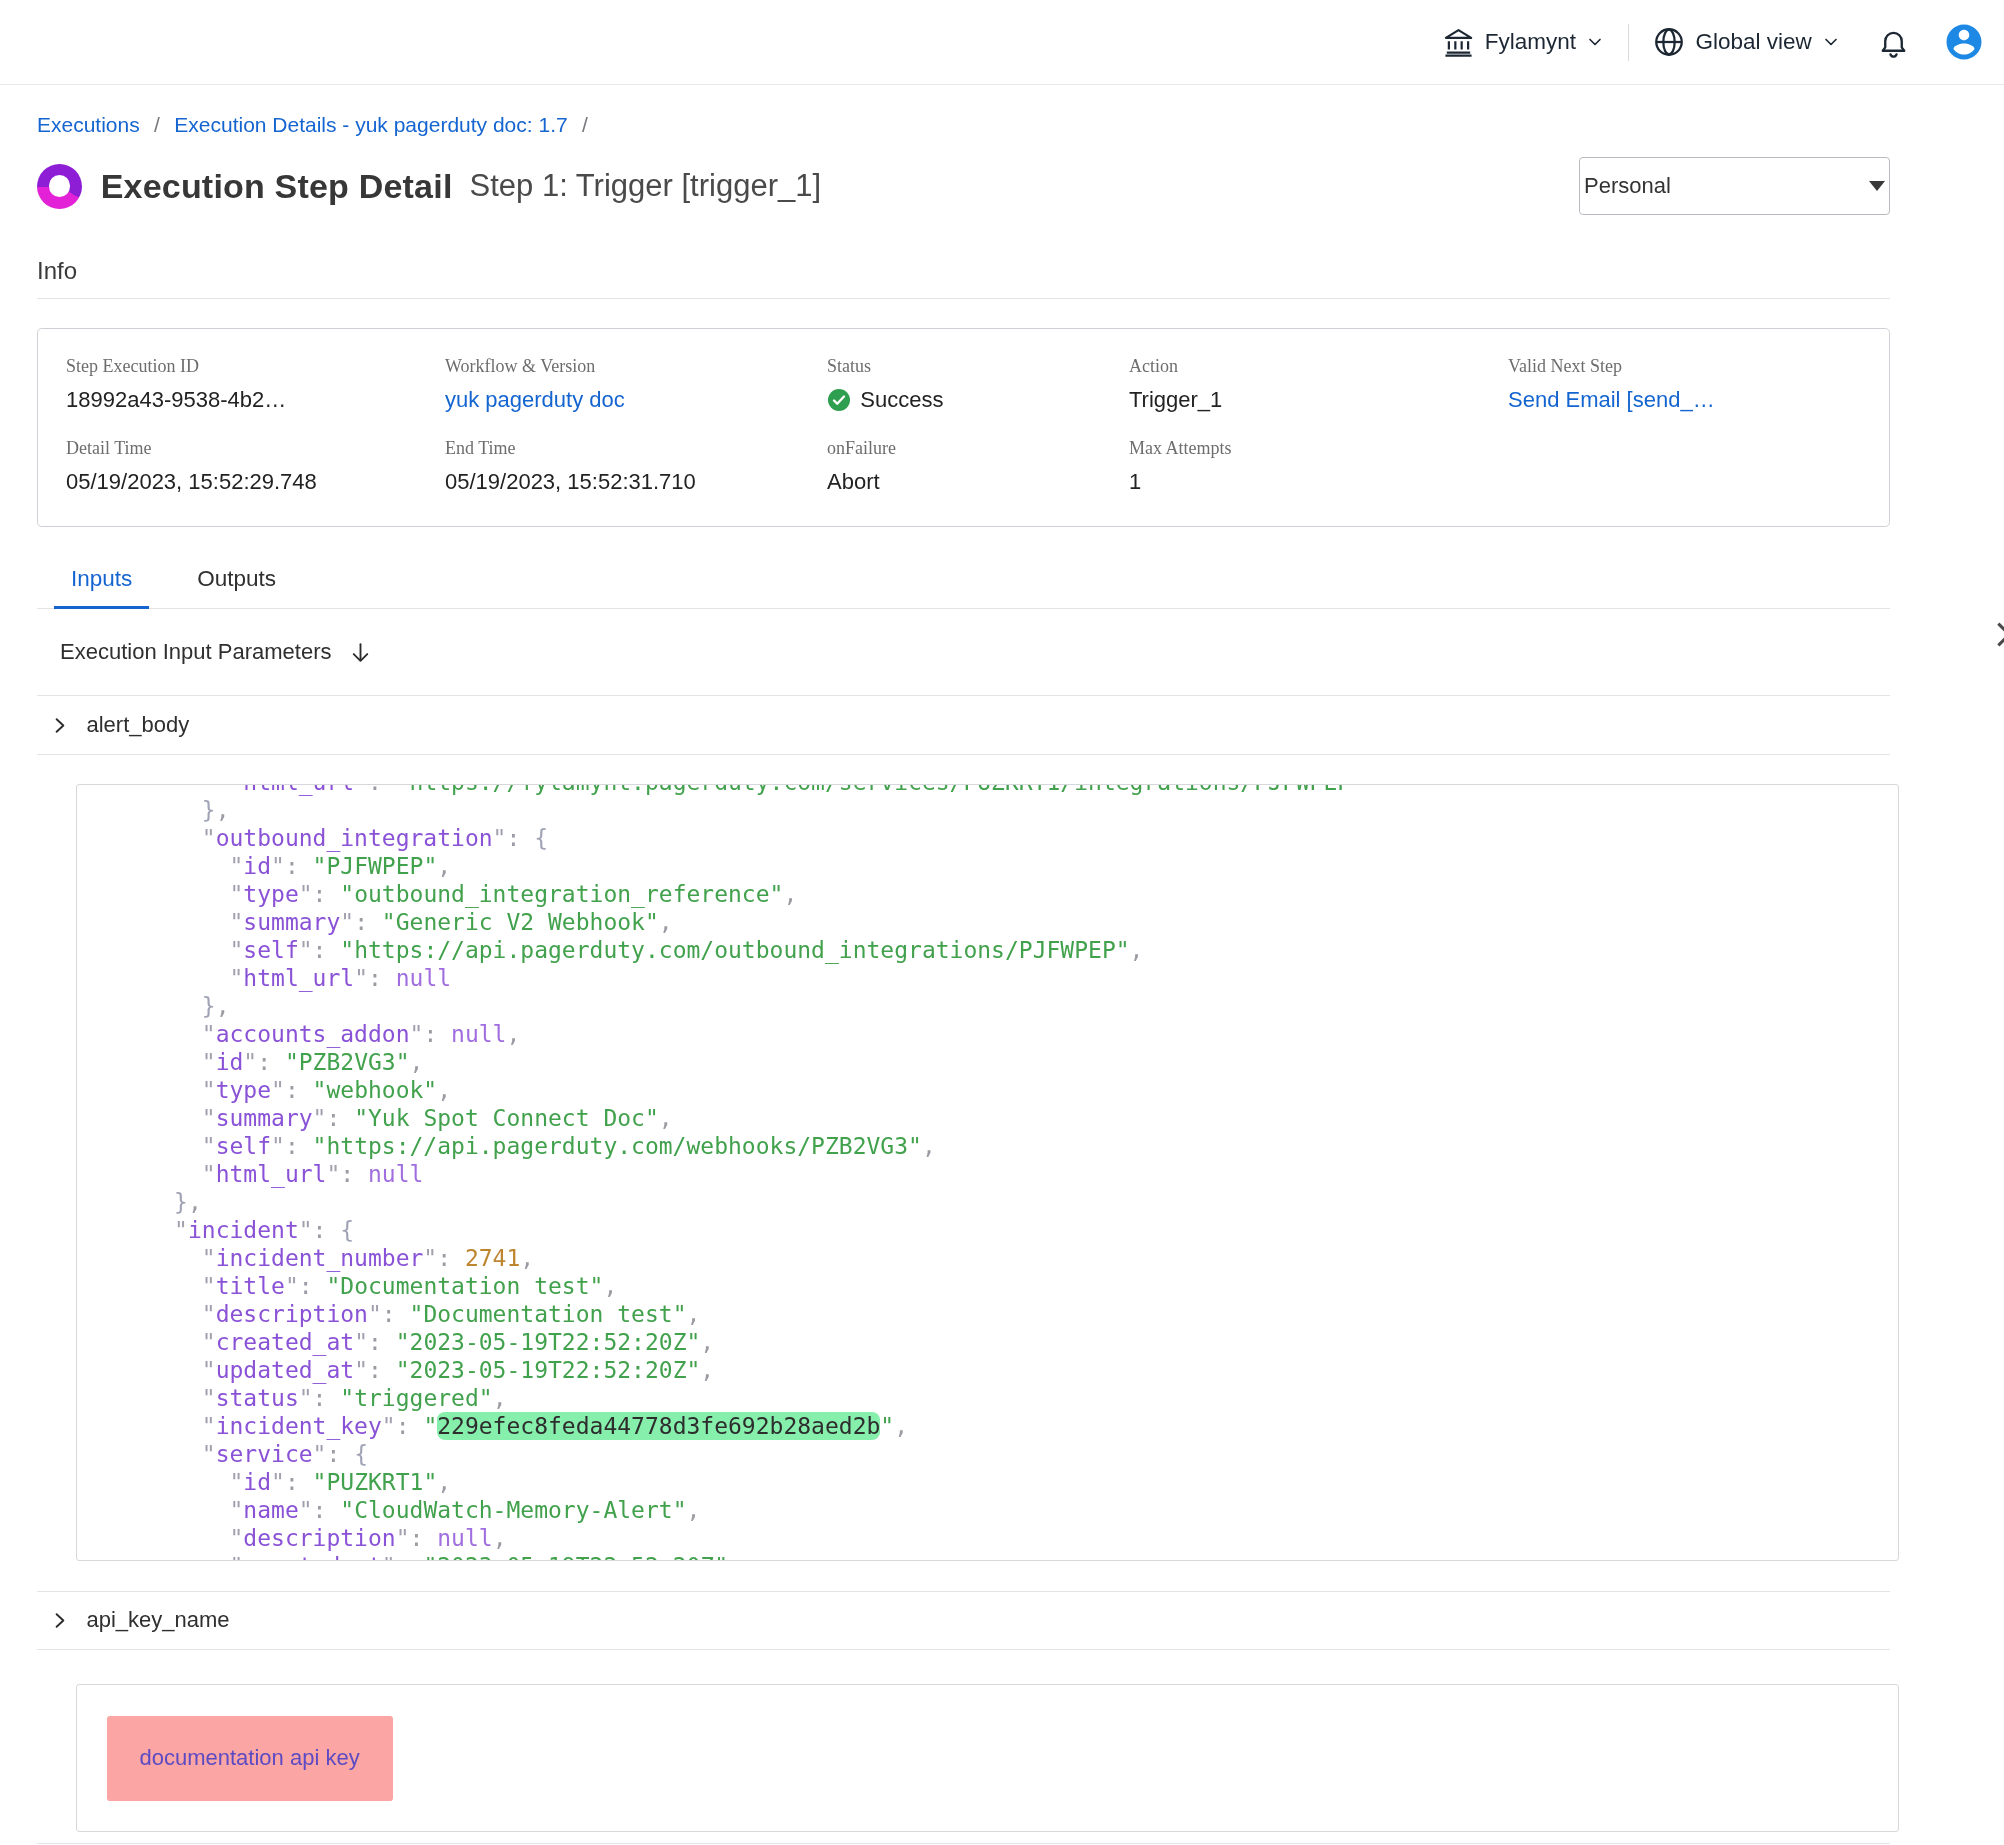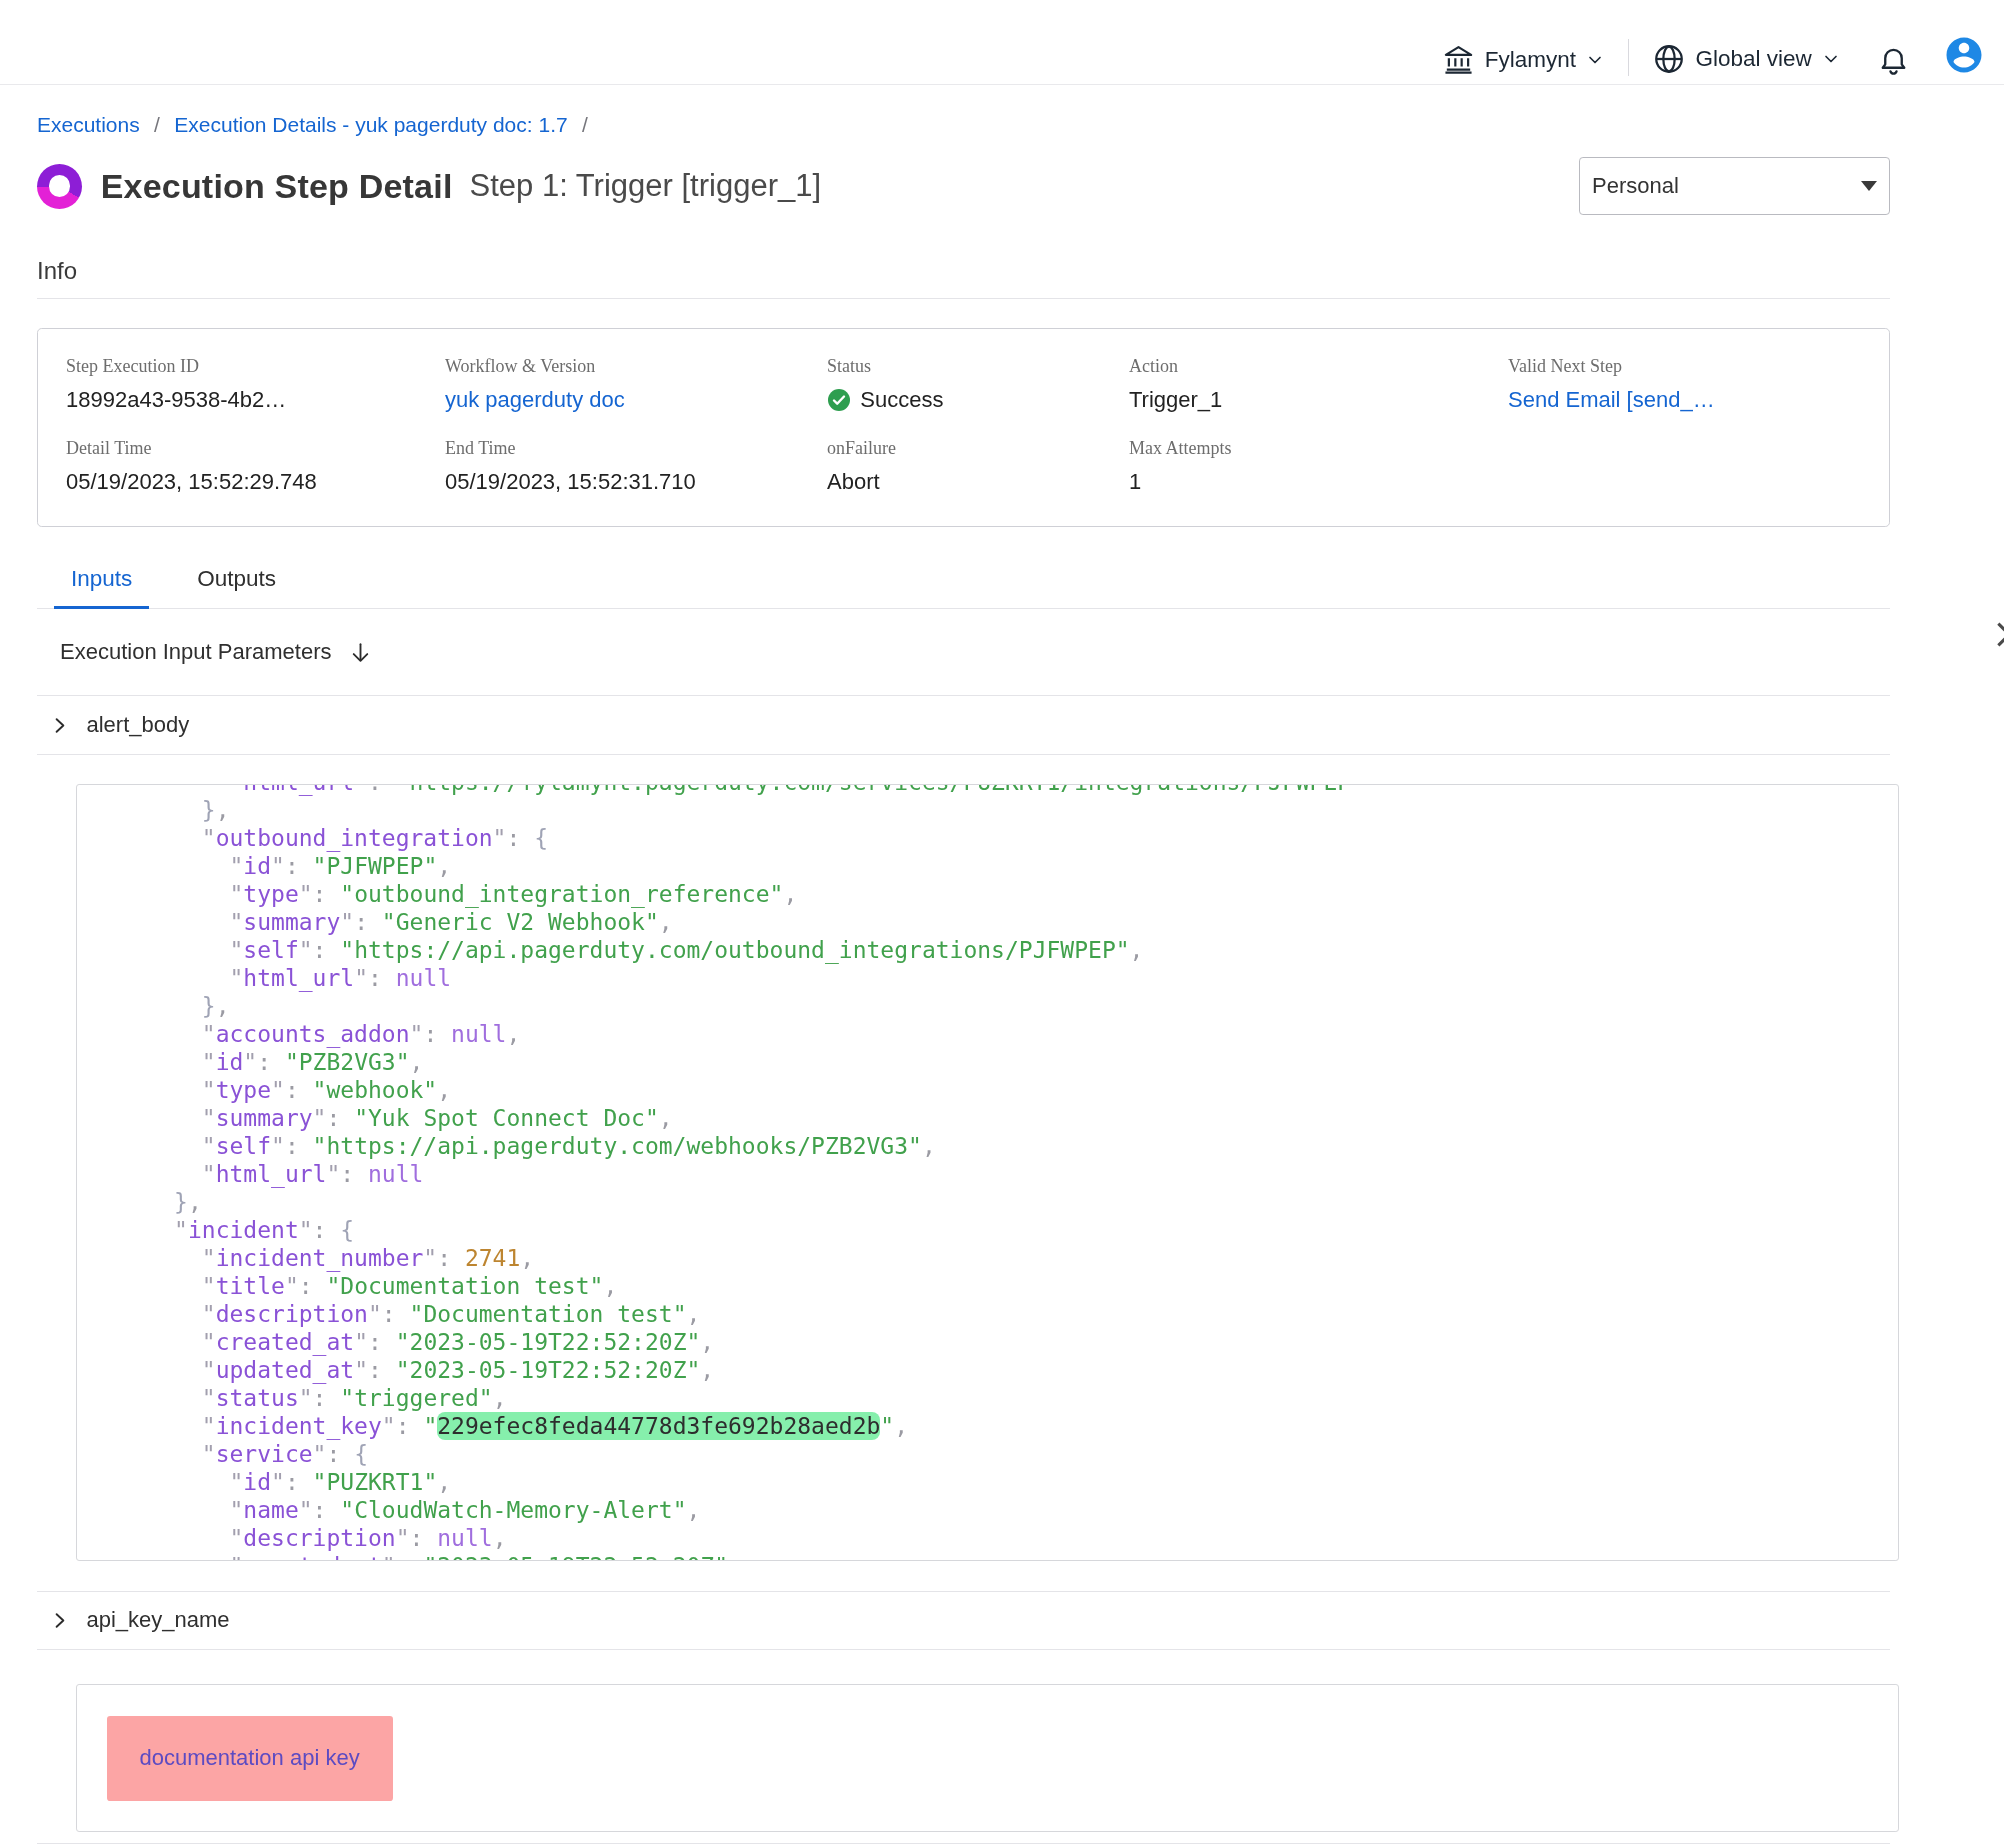--- a/index.html
+++ b/index.html
@@ -3,43 +3,43 @@
 <meta charset="utf-8">
 <style>
   * { margin:0; padding:0; box-sizing:border-box; }
   :root {
     --link:#1565d1; --border:#e4e4e8; --cardborder:#cfd0d6; --text:#2b2b2b;
   }
   html,body { width:2005px; height:1846px; overflow:hidden; background:#fff;
     font-family:"Liberation Sans", sans-serif; color:var(--text); position:relative; }
 
   
-  .topbar { height:85px; border-bottom:0.8px solid #e9e9ec; display:flex; align-items:flex-end;
-    justify-content:flex-end; padding:8px 20px; }
+  .topbar { height:85px; border-bottom:0.8px solid #e9e9ec; display:flex; align-items:center;
+    justify-content:flex-end; padding:0 20px; }
   .tb-group { display:flex; align-items:center; gap:9.3px; font-size:22.5px; color:#1c2733; cursor:pointer; }
   .tb-sep { width:0.8px; height:37px; background:#d9d9de; margin:0 23px; }
   .tb-bell { margin-left:36px; background:none; border:none; cursor:pointer; display:flex; }
   .tb-avatar { margin-left:33px; display:flex; cursor:pointer; }
 
   
   .container { width:1853px; margin-left:37px; }
   .hr { height:0.8px; background:var(--border); }
 
   .breadcrumb { margin-top:28px; font-size:21px; }
   .breadcrumb a { color:var(--link); text-decoration:none; }
   .breadcrumb .sep { color:#76767c; margin:0 8.5px; }
 
   .header-row { margin-top:20px; display:flex; align-items:center; }
   .title-icon { width:45px; height:45px; border-radius:50%; flex:none; position:relative;
     background:conic-gradient(from 120deg,#e321d6 0 150deg,#8d1ed6 150deg 360deg); }
   .title-icon::after { content:""; position:absolute; inset:11.7px; background:#fff; border-radius:50%; }
   .page-title { font-size:34px; font-weight:700; color:#373737; margin-left:18.7px; letter-spacing:0.2px; }
   .page-subtitle { font-size:31px; font-weight:400; color:#4a4a4a; margin-left:17px; }
   .scope-select { margin-left:auto; width:311px; height:58px; border:1.6px solid #b9bac0; border-radius:3.9px;
-    display:flex; align-items:center; padding:0 12px; font-size:22px; color:#333; cursor:pointer; background:#fff; }
+    display:flex; align-items:center; padding:0 4px; font-size:22px; color:#333; cursor:pointer; background:#fff; }
   .scope-caret { margin-left:auto; width:0; height:0; border-left:8.5px solid transparent;
     border-right:8.5px solid transparent; border-top:10px solid #3a3a3a; }
 
   .info-heading { margin-top:42px; font-size:24px; font-weight:400; color:#3a3a3a; }
   .hr-info { margin-top:13.2px; }
 
   .info-card { margin-top:29.5px; border:0.8px solid var(--cardborder); border-radius:4.7px;
     padding:26.4px 28px 31px; display:grid; grid-template-columns:379px 382px 302px 379px 1fr; row-gap:25px; }
   .info-label { font-size:18px; color:#6d6d6d;font-family:Liberation Serif, serif; }
   .info-value { font-size:22px; color:#222; margin-top:10px; display:flex; align-items:center; gap:9.3px; }

